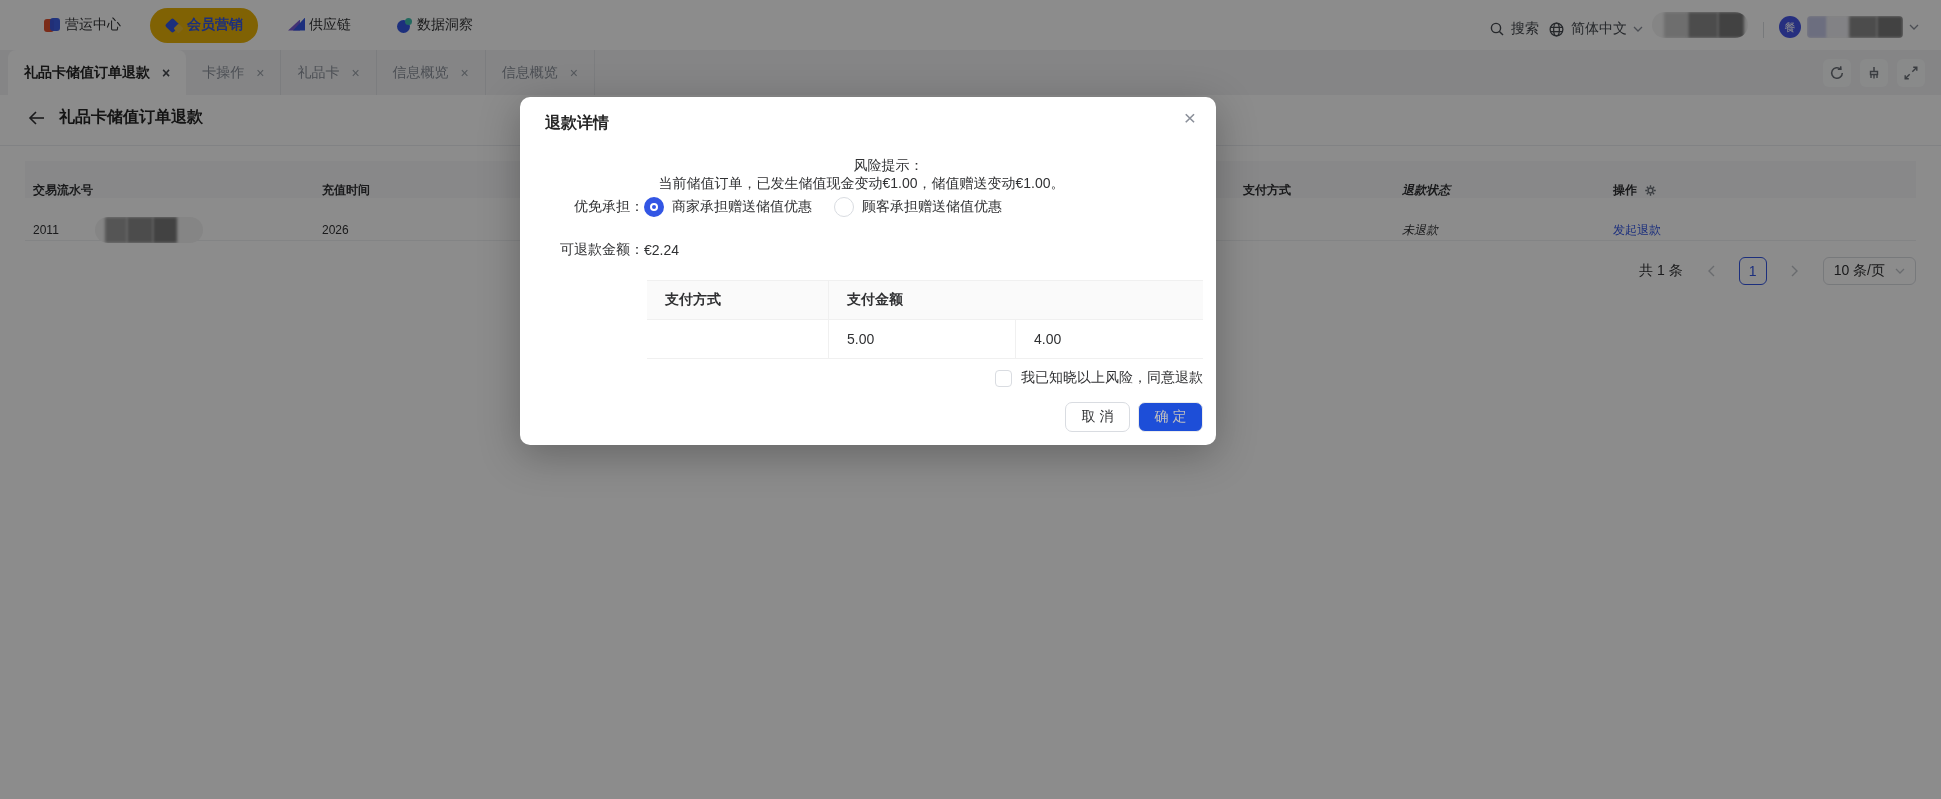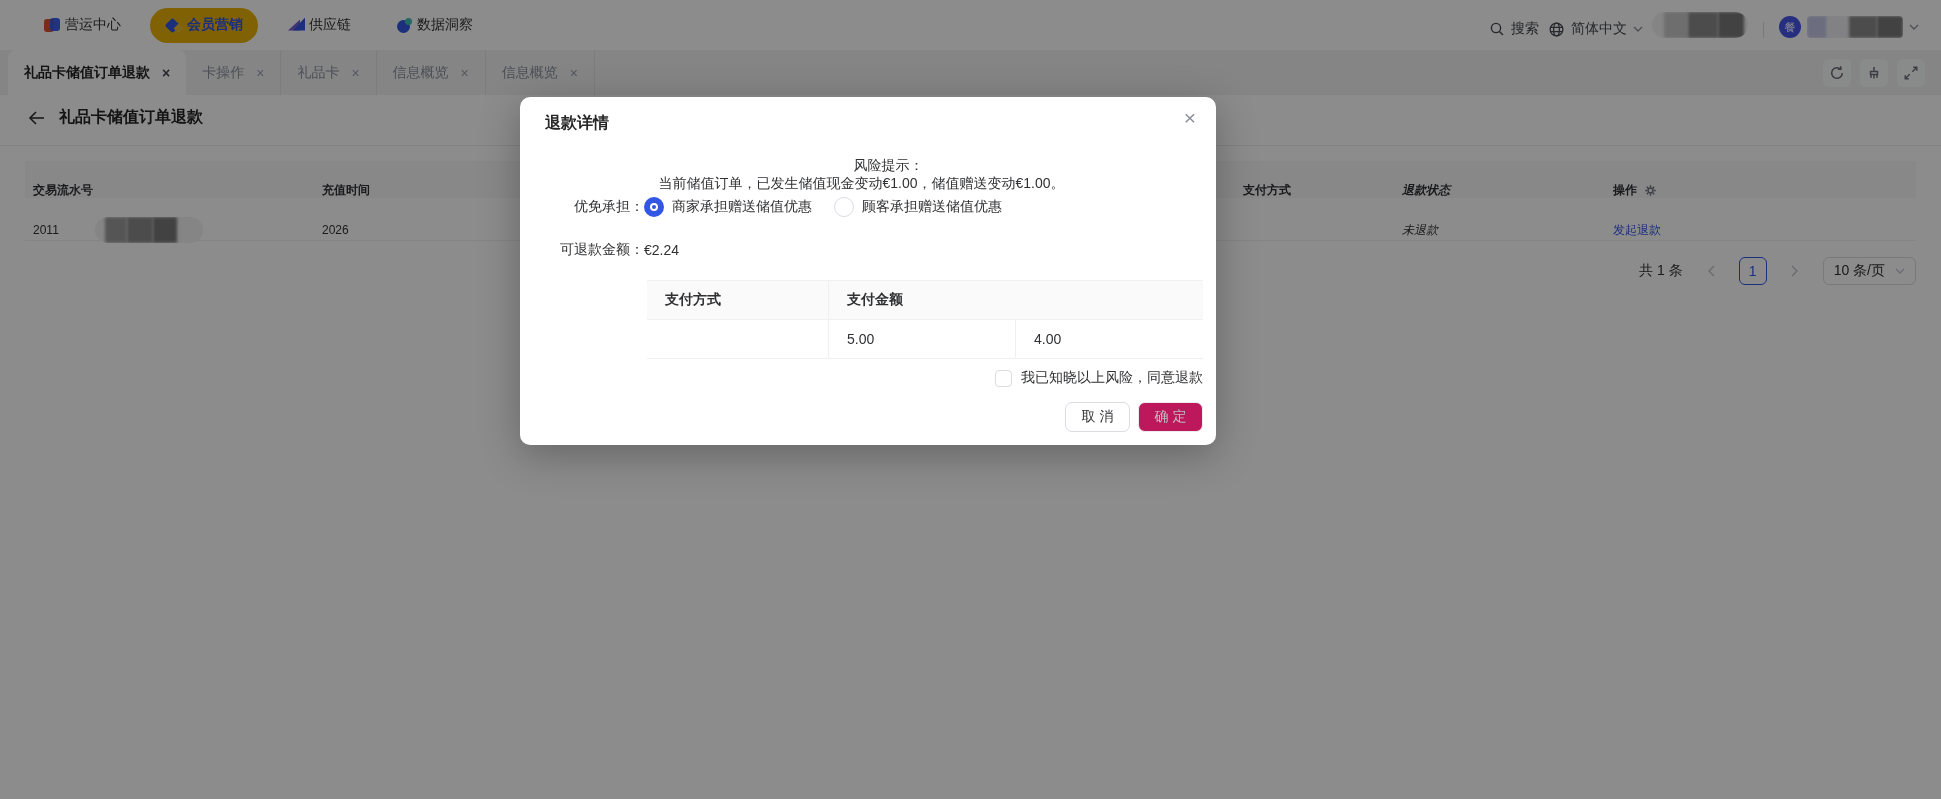--- a/index.html
+++ b/index.html
@@ -83,21 +83,21 @@
   .mt-c { width:182px; display:flex; align-items:center; padding-left:18px; border-right:1px solid #f0f0f0; }
   .mt-c:last-child { width:187px; border-right:none; }
   .mt-c:nth-child(2) { width:187px; }
   .mt-head .mt-c { font-weight:bold; color:#303133; }
 
   .m-agree { position:absolute; right:13px; top:272px; display:flex; align-items:center; gap:9px; }
   .checkbox { width:17px; height:17px; border:1px solid #d9dce1; border-radius:4px; background:#fff; flex:none; cursor:pointer; }
   .m-actions { position:absolute; right:13px; top:305px; display:flex; gap:8px; }
   .btn { height:30px; min-width:65px; padding:0 15px; border-radius:7px; font-size:14px; display:flex; align-items:center; justify-content:center; cursor:pointer; white-space:nowrap; }
   .btn-cancel { background:#fff; border:1px solid #d9dce1; color:#303133; }
-  .btn-confirm { background:#be185d; border:1px solid #ececec; color:#bfbfbf; cursor:not-allowed; }
+  .btn-confirm { background:#1d4ed8; border:1px solid #ececec; color:#bfbfbf; cursor:not-allowed; }
 
   svg { display:block; }
 </style>
 </head>
 <body>
 
 <header class="navbar">
   <div class="nav-left">
     <div class="nav-item">
       <span class="ic ic-ops">

